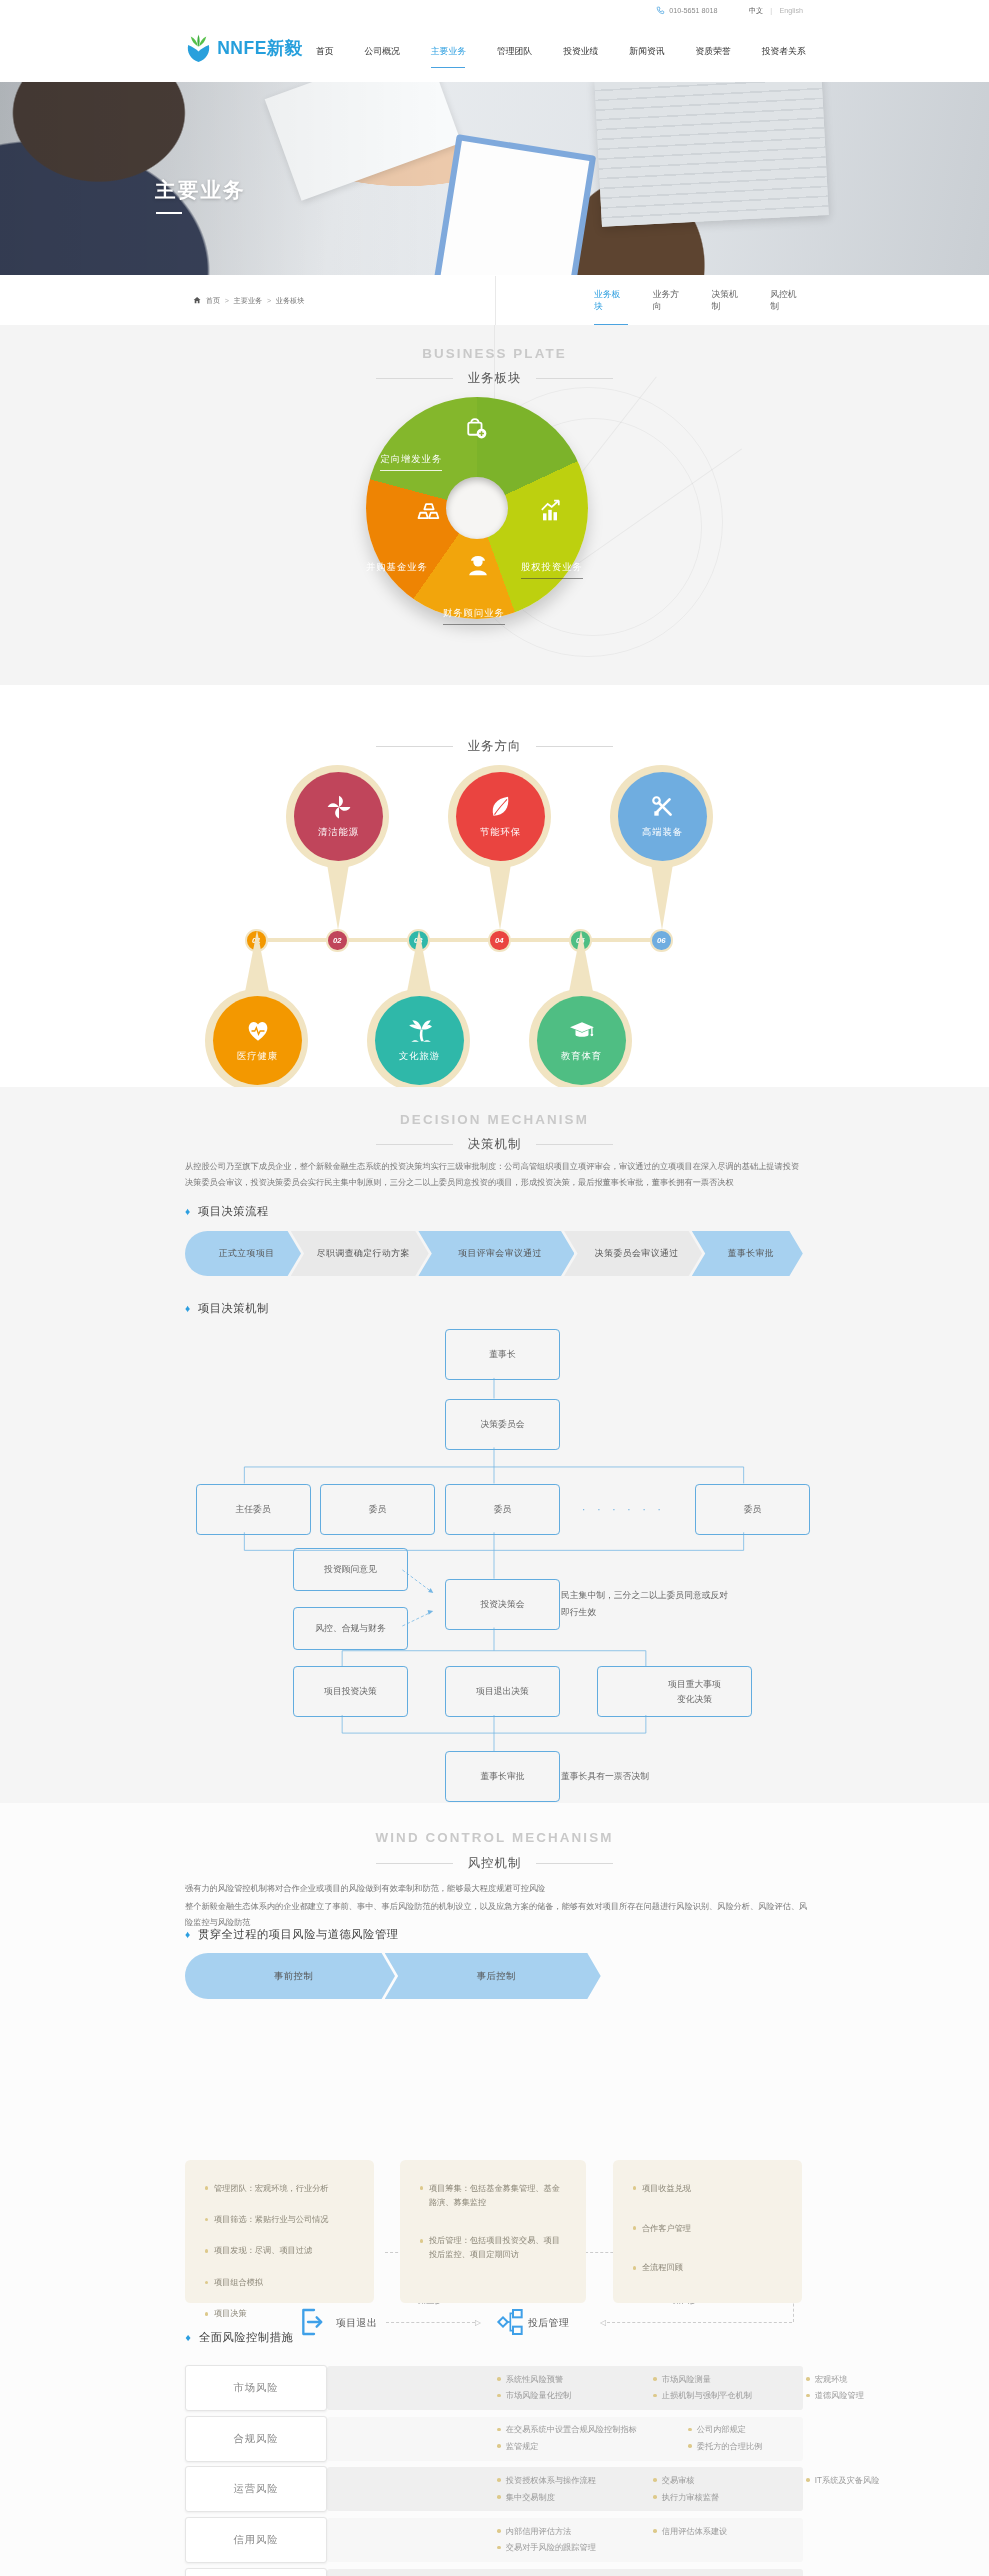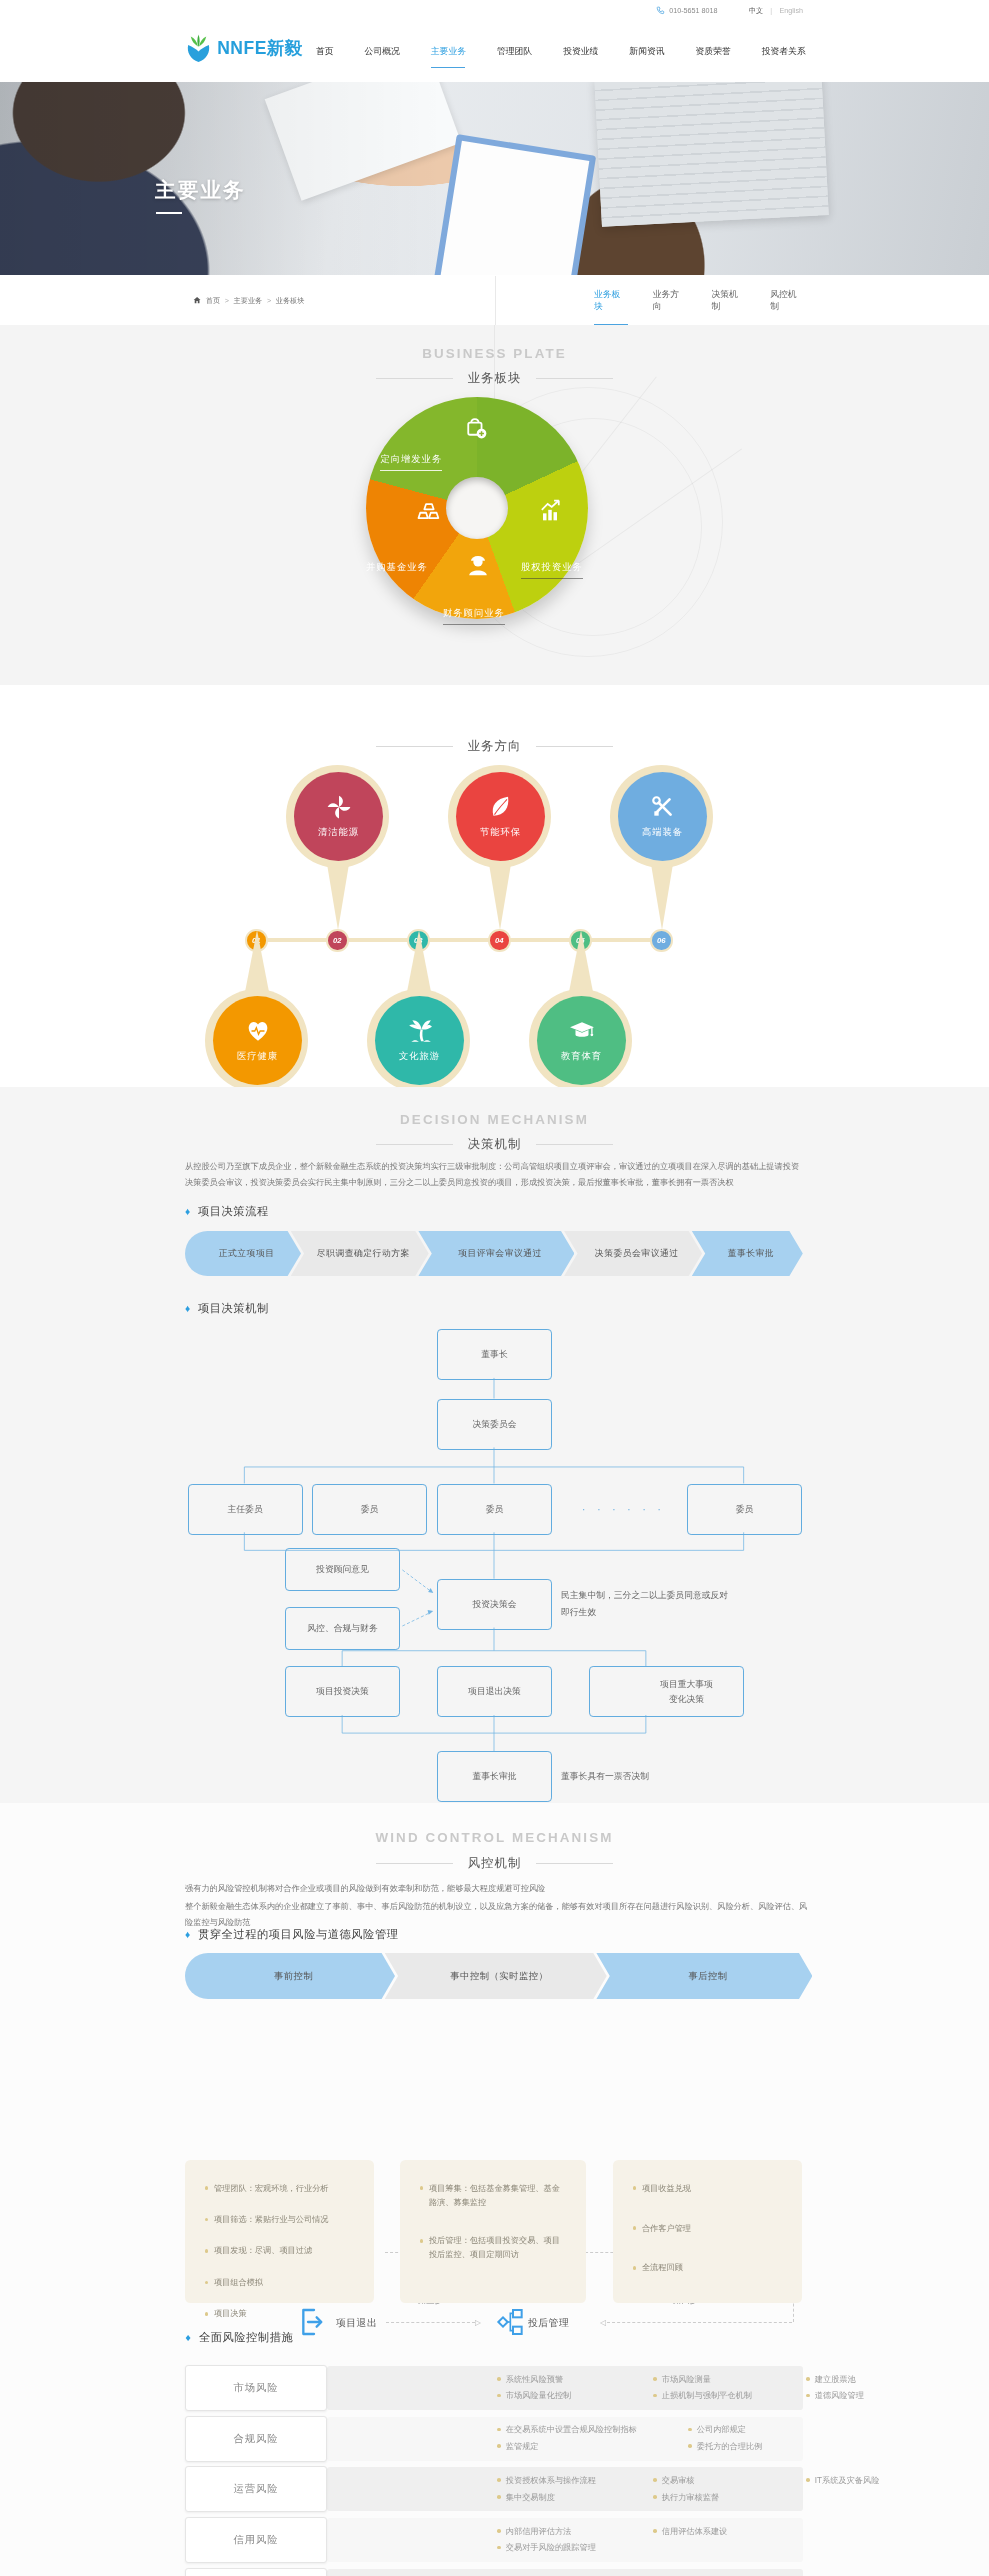--- a/index.html
+++ b/index.html
@@ -88,21 +88,21 @@
   .seg{position:relative;height:100%;display:flex;align-items:center;justify-content:center;font-size:8.8px;color:#555;letter-spacing:0.5px;}
   .seg .txt{position:relative;z-index:3;padding-left:7.2px;}
   .chev-blue{background:#a7d1f0;} .chev-gray{background:#e9e9e9;}
   .cap{border-radius:24px 0 0 24px;overflow:hidden;}
   .clip-right{clip-path:polygon(0 0,calc(100% - 13.4px) 0,100% 50%,calc(100% - 13.4px) 100%,0 100%);}
   .clip-both{clip-path:polygon(0 0,calc(100% - 13.4px) 0,100% 50%,calc(100% - 13.4px) 100%,0 100%,13.4px 50%);}
   .seg + .seg{margin-left:-10.3px;text-align:center;}
   #dec-flow{top:144px;height:45px;}
   #dec-flow .seg:nth-child(1){z-index:5;} #dec-flow .seg:nth-child(2){z-index:4;} #dec-flow .seg:nth-child(3){z-index:3;} #dec-flow .seg:nth-child(4){z-index:2;} #dec-flow .seg:nth-child(5){z-index:1;}
   #org{position:absolute;left:185px;top:242px;width:618px;height:471px;}
-  .obox{position:absolute;width:113px;height:49px;border:0.5px solid #62acdf;border-radius:4.1px;display:flex;align-items:center;justify-content:center;font-size:8.8px;color:#666;text-align:center;background:rgba(255,255,255,.0);}
+  .obox{position:absolute;width:113px;height:49px;border:0.5px solid #62acdf;border-radius:4.1px;display:flex;align-items:center;justify-content:center;font-size:8.8px;color:#666;text-align:center;background:rgba(255,255,255,.0);margin-left:8px;}
   .obox .bx{display:inline-block;max-width:58px;line-height:1.6;}
   .obox.small{height:41px;}
   .onote{position:absolute;font-size:8.8px;color:#666;line-height:1.9;width:170px;}
   .odots{position:absolute;color:#6fb2e2;font-size:11.3px;letter-spacing:4.1px;display:flex;align-items:center;justify-content:center;}
 
   
   #sec-wind{position:absolute;top:1803px;left:0;width:989px;height:819px;background:#fcfcfc;}
   #wind-flow{top:150px;height:46px;}
   #wind-flow .seg{font-size:9.3px;}
   #wind-flow .seg:nth-child(1){z-index:3;} #wind-flow .seg:nth-child(2){z-index:2;} #wind-flow .seg:nth-child(3){z-index:1;}
@@ -439,23 +439,20 @@
     <div class="sec-zh" style="top:52px;"><span class="hline"></span><span>风控机制</span><span class="hline"></span></div>
     <div class="abs" style="left:185px;top:78px;width:623px;font-size:8.2px;color:#777;line-height:1.9;">强有力的风险管控机制将对合作企业或项目的风险做到有效牵制和防范，能够最大程度规避可控风险</div>
     <div class="abs" style="left:185px;top:96px;width:623px;font-size:8.2px;color:#777;line-height:1.9;">整个新毅金融生态体系内的企业都建立了事前、事中、事后风险防范的机制设立，以及应急方案的储备，能够有效对项目所存在问题进行风险识别、风险分析、风险评估、风险监控与风险防范</div>
     <div class="sub-title" style="left:185px;top:124px;">贯穿全过程的项目风险与道德风险管理</div>
 
     <div class="flow" id="wind-flow">
       <div class="seg cap" style="flex:0 0 210px;">
           <div class="chev-blue clip-right abs" style="inset:0;"></div>
           <span class="txt">事前控制</span>
         </div>
-      <div class="seg chev-gray clip-both" style="flex:0 0 222px;">
-          <span class="txt">事中控制（实时监控）</span>
-        </div>
       <div class="seg chev-blue clip-both" style="flex:0 0 216px;">
           <span class="txt">事后控制</span>
         </div>
     </div>
 
     <div id="steps">
       <span class="step-lab" style="left:30px;top:206px;">第一步</span>
       <div class="hdash" style="left:0;top:233px;width:94px;"></div>
       <span class="tri" style="left:94px;top:230px;">▷</span>
       <svg class="abs" style="left:125px;top:218px;" width="32" height="32" viewBox="0 0 48 48" fill="none" stroke="#3fa0e8" stroke-width="3">
@@ -537,21 +534,21 @@
         <div class="risk-band band-a">
           <div class="rcol rcol1">
               <span class="ritem">系统性风险预警</span>
               <span class="ritem">市场风险量化控制</span>
             </div>
           <div class="rcol rcol2">
               <span class="ritem">市场风险测量</span>
               <span class="ritem">止损机制与强制平仓机制</span>
             </div>
           <div class="rcol rcol3">
-              <span class="ritem">建立股票池</span>
+              <span class="ritem">宏观环境</span>
               <span class="ritem">道德风险管理</span>
             </div>
         </div>
         <div class="risk-label">市场风险</div>
       </div>
       <div class="risk-row">
         <div class="risk-band band-b">
           <div class="rcol rcol1">
               <span class="ritem">在交易系统中设置合规风险控制指标</span>
               <span class="ritem">监管规定</span>

